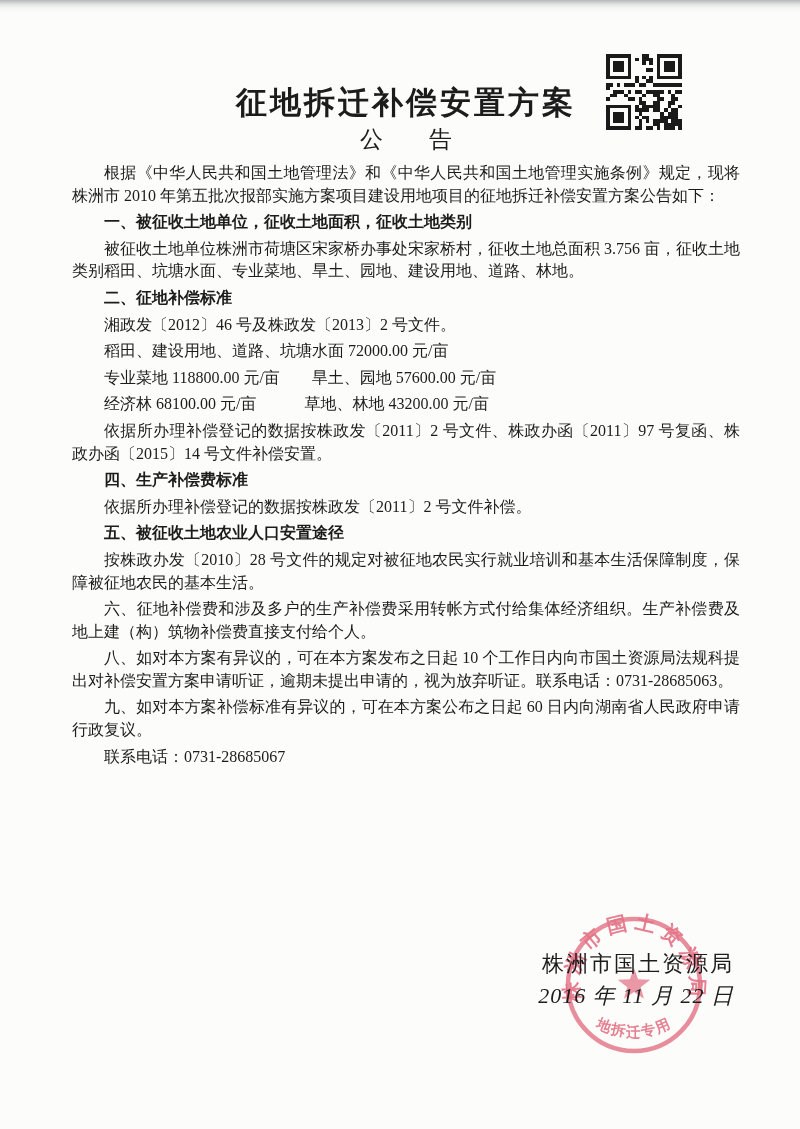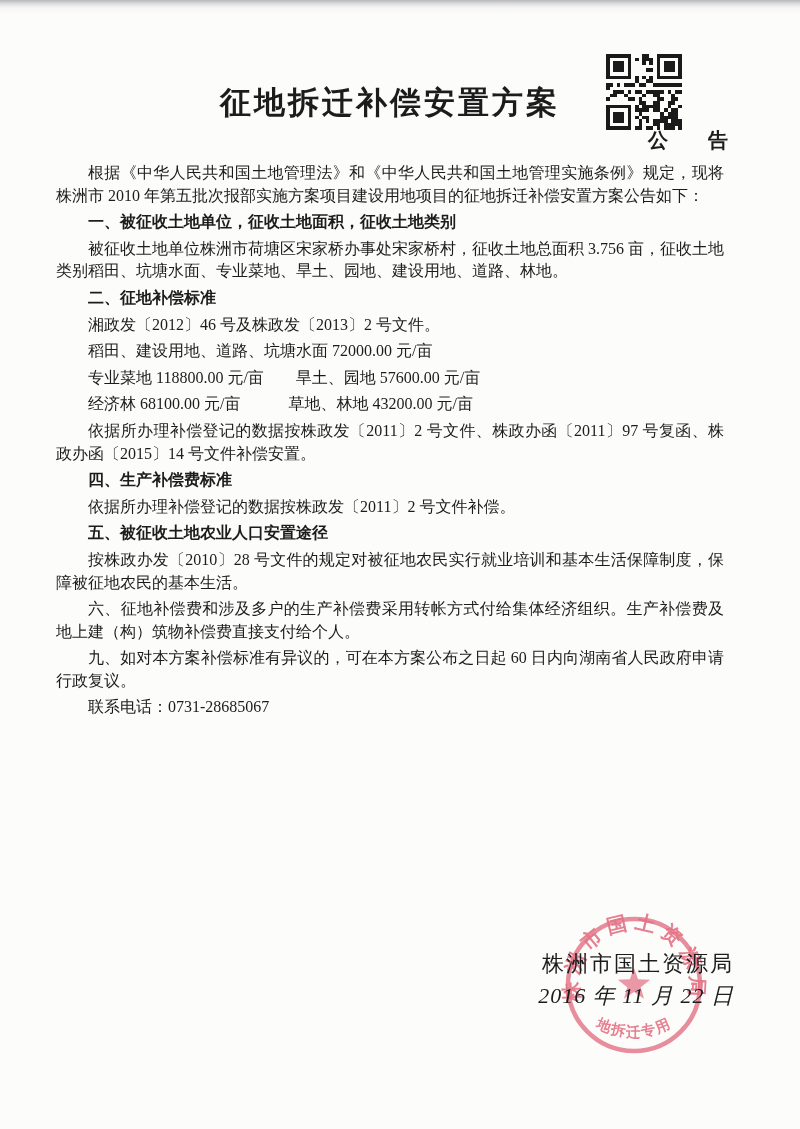--- a/index.html
+++ b/index.html
@@ -14,28 +14,28 @@
   .top-edge{
     position:absolute;top:0;left:0;right:0;height:14px;
     background:linear-gradient(180deg,
       rgba(75,80,88,.40) 0px,
       rgba(120,126,132,.22) 4px,
       rgba(190,194,198,.10) 8px,
       rgba(220,222,224,0) 14px);
     pointer-events:none;
   }
   .doc{
-    position:absolute;left:52px;top:84px;width:676px;
+    position:absolute;left:68px;top:84px;width:676px;
   }
   .doc-title{
     font-size:31px;font-weight:bold;text-align:center;
     letter-spacing:3px;line-height:38px;margin:0;
   }
   .doc-subtitle{
-    font-size:20px;font-weight:bold;text-align:right;
+    font-size:23px;font-weight:normal;text-align:center;
     line-height:36px;margin:0 0 3px 0;
   }
   .body p{
     margin:4px;
     font-size:16px;line-height:22.6px;
     text-indent:2em;
     text-align:justify;
   }
   .body p.heading{font-weight:bold;}
   .signature{
@@ -206,20 +206,21 @@
       <p>湘政发〔2012〕46 号及株政发〔2013〕2 号文件。</p>
       <p>稻田、建设用地、道路、坑塘水面 72000.00 元/亩</p>
       <p>专业菜地 118800.00 元/亩　　旱土、园地 57600.00 元/亩</p>
       <p>经济林 68100.00 元/亩　　　草地、林地 43200.00 元/亩</p>
       <p>依据所办理补偿登记的数据按株政发〔2011〕2 号文件、株政办函〔2011〕97 号复函、株政办函〔2015〕14 号文件补偿安置。</p>
       <p class="heading">四、生产补偿费标准</p>
       <p>依据所办理补偿登记的数据按株政发〔2011〕2 号文件补偿。</p>
       <p class="heading">五、被征收土地农业人口安置途径</p>
       <p>按株政办发〔2010〕28 号文件的规定对被征地农民实行就业培训和基本生活保障制度，保障被征地农民的基本生活。</p>
       <p>六、征地补偿费和涉及多户的生产补偿费采用转帐方式付给集体经济组织。生产补偿费及地上建（构）筑物补偿费直接支付给个人。</p>
+      <p>八、如对本方案有异议的，可在本方案发布之日起 10 个工作日内向市国土资源局法规科提出对补偿安置方案申请听证，逾期未提出申请的，视为放弃听证。联系电话：0731-28685063。</p>
       <p>九、如对本方案补偿标准有异议的，可在本方案公布之日起 60 日内向湖南省人民政府申请行政复议。</p>
       <p>联系电话：0731-28685067</p>
     </div>
   </div>
 
   <div class="signature">
     <div class="sig-org">株洲市国土资源局</div>
     <div class="sig-date">2016 年 11 月 22 日</div>
   </div>
 

